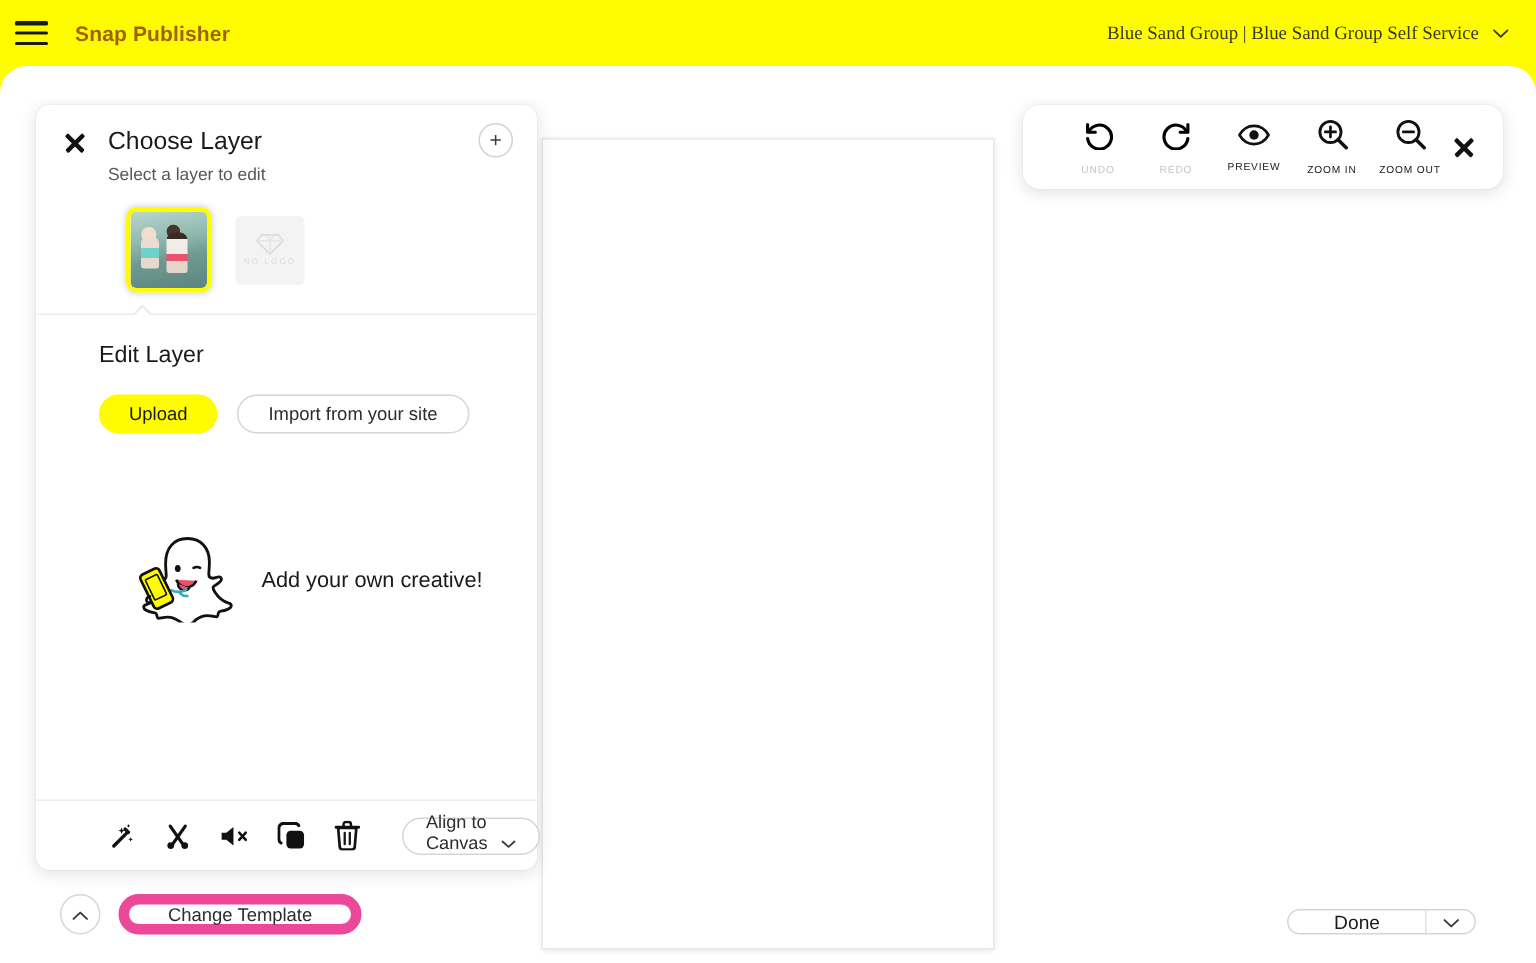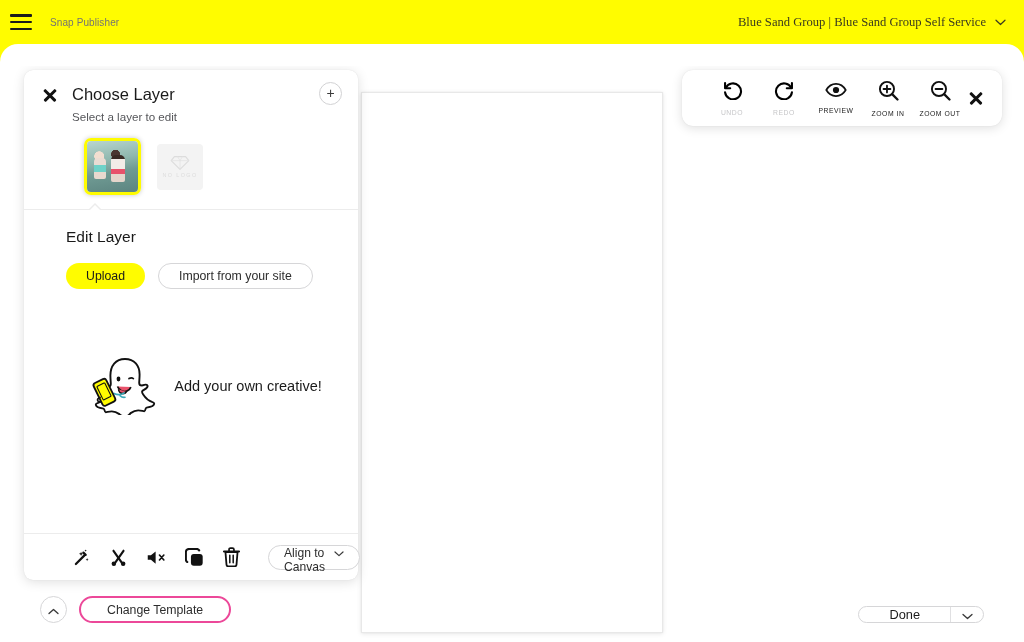--- a/index.html
+++ b/index.html
@@ -37,21 +37,21 @@
   }
   .hamburger {
     width: 22px; height: 16px;
     margin-left: 10px;
     display: flex; flex-direction: column; justify-content: space-between;
     cursor: pointer;
   }
   .hamburger span { display: block; width: 100%; height: 2.5px; background: #1b1b1b; border-radius: 1px; }
   .brand {
     margin-left: 18px;
-    font-size: 10px; font-weight: normal; color: #737373;
+    font-size: 14px; font-weight: bold; color: #a16207;
     letter-spacing: 0.1px;
   }
   .account {
     margin-left: auto; margin-right: 18px;
     display: flex; align-items: center; gap: 9px;
     font-size: 12.6px; color: #3a3a1f; cursor: pointer; font-family: Liberation Serif, serif;
   }
   .account .chev { display: block; }
 
   
@@ -188,21 +188,21 @@
     height: 47px;
     border-top: 1px solid #ececec;
     display: flex; align-items: center;
     padding-left: 48px; gap: 18px;
   }
   .tool-icon { cursor: pointer; display: flex; align-items: center; }
   .align-pill {
     margin-left: 10px;
     height: 25px; padding: 0 15px; border-radius: 13px;
     border: 1px solid #d6d6d8; background: #fff;
-    display: inline-flex; align-items: flex-start; gap: 9px;
+    display: inline-flex; align-items: flex-end; gap: 9px;
     font-size: 12.1px; color: #2d2d2d; cursor: pointer;
   }
 
   
   .toolbar {
     position: absolute; right: 22px; top: 70px;
     width: 320px; height: 56px;
     background: #ffffff; border-radius: 11px;
     box-shadow: 0 2px 11px rgba(0,0,0,0.13), 0 0 1px rgba(0,0,0,0.12);
     display: flex; align-items: center;
@@ -229,21 +229,21 @@
 
   
   .bottom-left { position: absolute; left: 40px; bottom: 19px; display: flex; align-items: center; gap: 12px; z-index: 20; }
   .round-btn {
     width: 27px; height: 27px; border-radius: 50%;
     border: 1px solid #d6d6d8; background: #fff;
     display: flex; align-items: center; justify-content: center; cursor: pointer;
   }
   .change-template {
     height: 27px; padding: 0 26px; border-radius: 14px;
-    border: 2px solid #ec4899; background: #fff;
+    border: 7px solid #ec4899; background: #fff;
     display: inline-flex; align-items: center; justify-content: center;
     font-size: 12.3px; color: #2d2d2d; cursor: pointer;
   }
   .bottom-right { position: absolute; right: 40px; bottom: 19px; z-index: 20; }
   .done-group {
     display: flex; align-items: stretch;
     height: 17px; border: 1px solid #d6d6d8; border-radius: 15px;
     background: #fff; overflow: hidden;
   }
   .done-main {

